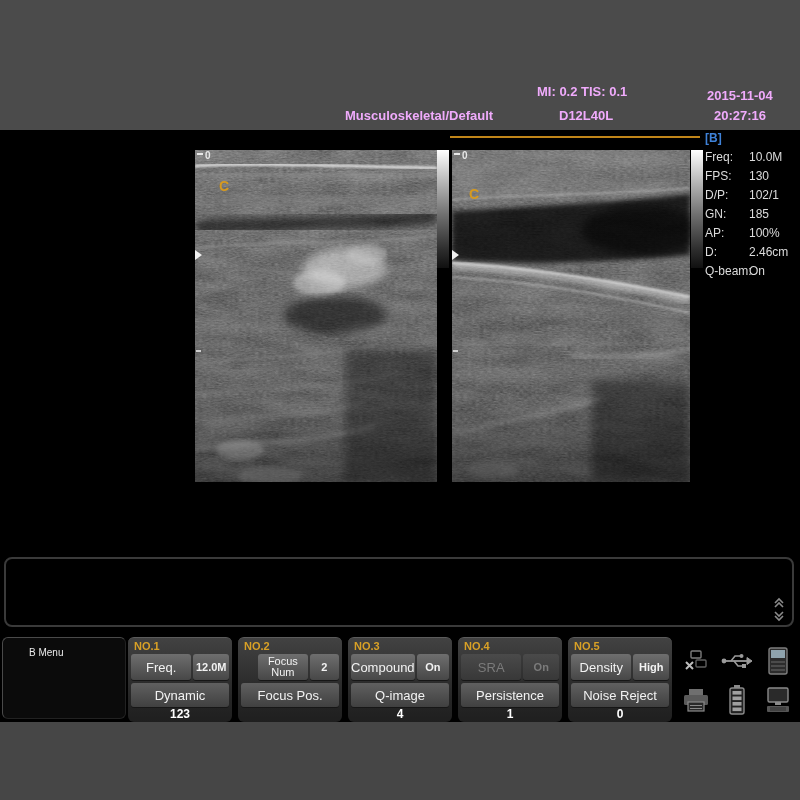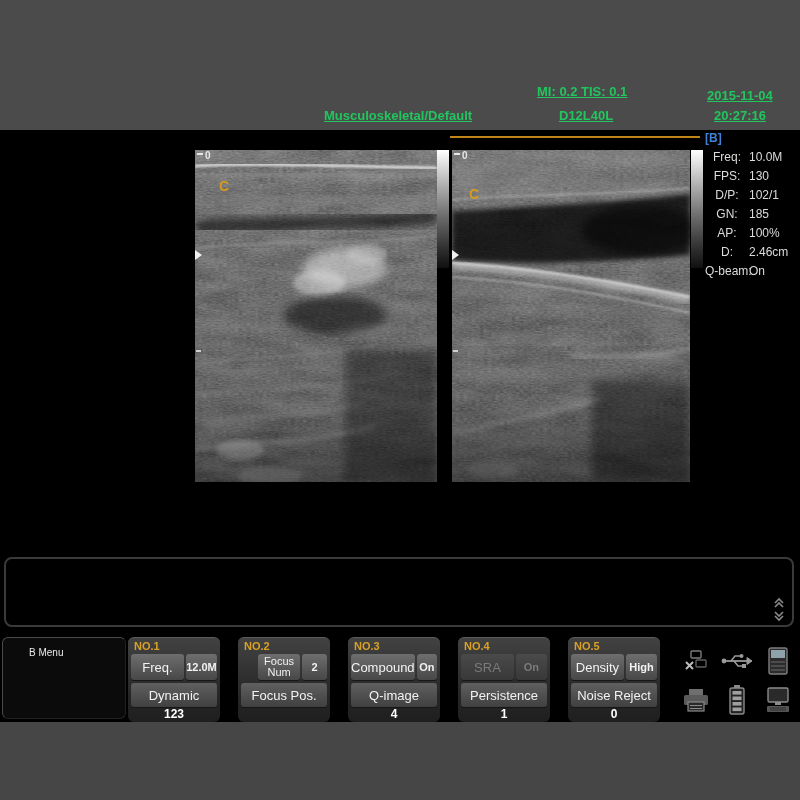--- a/index.html
+++ b/index.html
@@ -4,24 +4,24 @@
 <style>
   html,body{margin:0;padding:0;}
   body{
     width:800px;height:800px;position:relative;overflow:hidden;
     background:#000;font-family:"Liberation Sans",sans-serif;
     -webkit-font-smoothing:antialiased;
   }
   
   .header{position:absolute;left:0;top:0;width:800px;height:130px;background:#4b4b4b;}
   .brand{position:absolute;left:14px;top:82px;font-size:25px;font-weight:800;letter-spacing:1px;color:#1b79d6;}
-  .h-txt{position:absolute;color:#22c55e;font-size:13px;font-weight:bold;white-space:nowrap;text-decoration:underline;}
+  .h-txt{position:absolute;color:#f0abfc;font-size:13px;font-weight:bold;white-space:nowrap;}
   .h-mi{left:537px;top:84px;}
   .h-date{left:707px;top:88px;}
-  .h-preset{left:324px;top:108px;}
+  .h-preset{left:345px;top:108px;}
   .h-probe{left:559px;top:108px;}
   .h-time{left:714px;top:108px;}
   
   .active-line{position:absolute;left:450px;top:136px;width:250px;height:2px;background:#c08519;}
   .usimg{position:absolute;top:150px;height:332px;background:#101010;overflow:hidden;}
   .usimg.left{left:195px;width:242px;}
   .usimg.right{left:452px;width:238px;}
   .usimg svg{position:absolute;left:0;top:0;}
   .gbar{position:absolute;top:150px;width:12px;height:118px;
     background:linear-gradient(#ffffff,#bdbdbd 25%,#6f6f6f 55%,#2c2c2c 85%,#101010);}
@@ -31,33 +31,33 @@
   .c-label{position:absolute;color:#d79a1e;font-size:14px;font-weight:bold;}
   .usimg.left .c-label{left:24px;top:28px;}
   .usimg.right .c-label{left:17px;top:36px;}
   .focus-tri{position:absolute;left:0px;top:100px;width:0;height:0;
     border-left:7px solid #f0f0f0;border-top:5px solid transparent;border-bottom:5px solid transparent;}
   .tick{position:absolute;left:1px;top:200px;width:5px;height:2px;background:#cfcfcf;}
   
   .params{position:absolute;left:705px;top:131px;width:95px;color:#dcdcdc;font-size:12px;}
   .mode-badge{color:#3f82d8;font-weight:bold;margin-bottom:3px;}
   .prow{line-height:19px;white-space:nowrap;}
-  .prow .pl{display:inline-block;width:44px;text-align:center;}
+  .prow .pl{display:inline-block;width:44px;}
   
   .banner{position:absolute;left:4px;top:557px;width:786px;height:66px;background:#000;
     border:2px solid #3a3a3a;border-radius:8px;}
   .banner-title{position:absolute;left:0;right:20px;top:12px;text-align:center;color:#fff;
     font-family:"Liberation Serif",serif;font-weight:bold;font-size:37px;letter-spacing:0.5px;}
   .pgr{position:absolute;right:6px;bottom:2px;width:14px;text-align:center;color:#8a8a8a;}
   .pgr svg{display:block;margin:1px auto;}
   
   .menu-left{position:absolute;left:2px;top:637px;width:122px;height:80px;background:#0b0b0b;
     border:1px solid #4a4a4a;border-right-color:#222;border-bottom-color:#222;border-radius:6px;}
   .menu-left .t{position:absolute;left:26px;top:9px;color:#eaeaea;font-size:10px;}
-  .panel{position:absolute;top:637px;width:92px;height:85px;border-radius:6px;
+  .panel{position:absolute;top:637px;width:104px;height:85px;border-radius:6px;
     background:linear-gradient(#424242,#262626 70%,#1f1f1f);border-top:1px solid #5c5c5c;box-sizing:border-box;}
   .panel .no{position:absolute;left:6px;top:2px;font-size:11px;font-weight:bold;color:#d9a126;}
   .btn-row{position:absolute;left:3px;right:3px;top:16px;height:26px;display:flex;gap:2px;border-radius:11px;}
   .pbtn{background:linear-gradient(#6e6e6e,#474747);border-radius:3px;color:#f2f2f2;
     display:flex;align-items:center;justify-content:center;text-align:center;font-size:13px;box-shadow:0 1px 0 #161616;}
   .pbtn.main{flex:1.7;}
   .pbtn.val{flex:1;font-size:11px;font-weight:bold;}
   .pbtn.two-line{font-size:11px;line-height:11px;margin-left:17px;}
   .mid-row{position:absolute;left:3px;right:3px;top:45px;height:24px;border-radius:3px;
     background:linear-gradient(#606060,#404040);color:#f2f2f2;font-size:13px;

